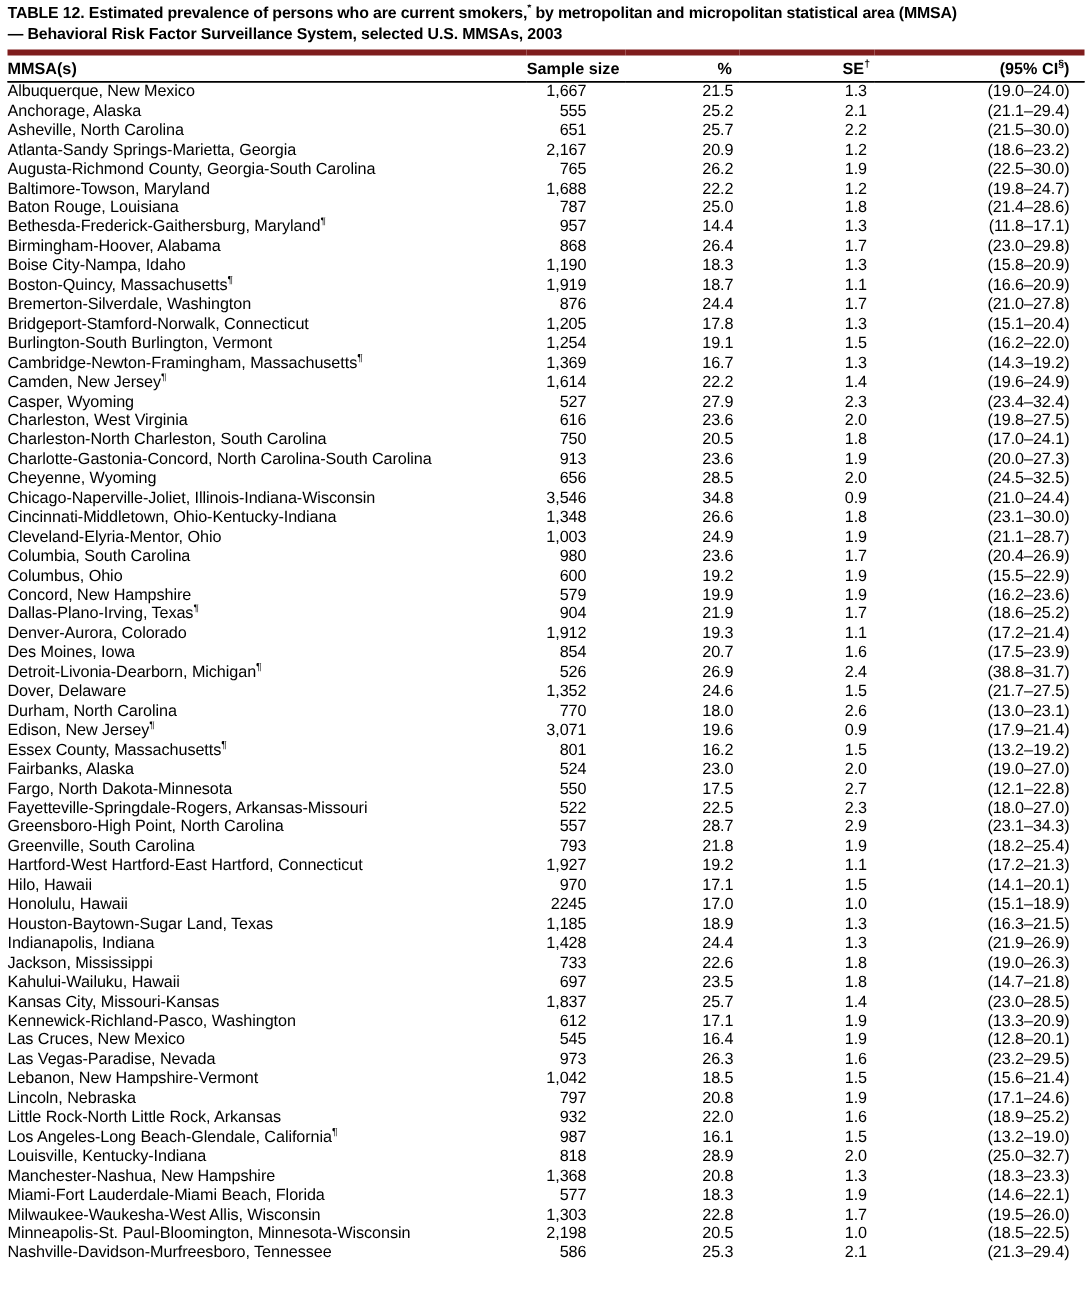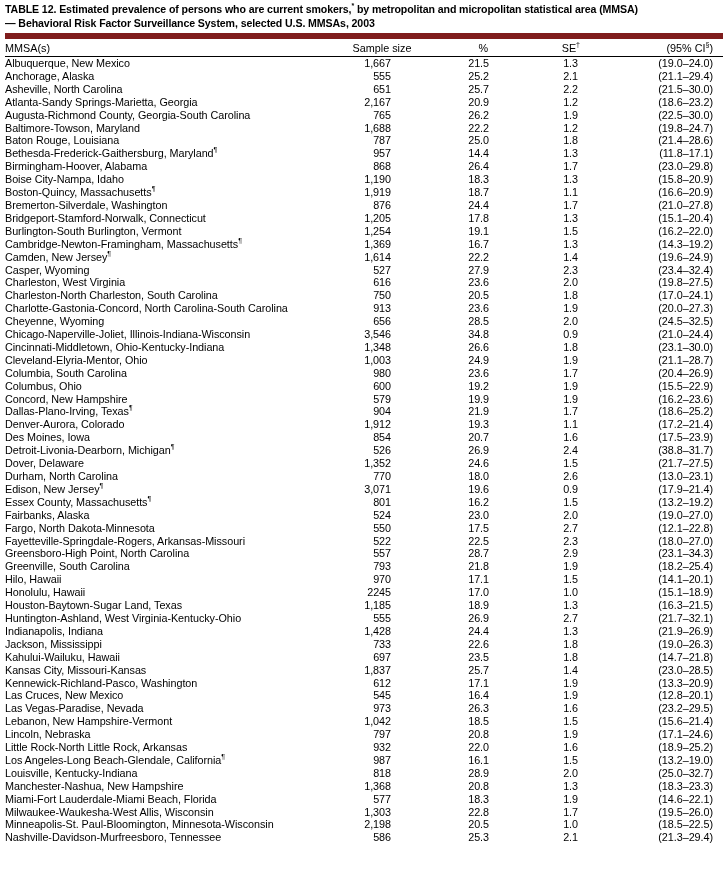--- a/index.html
+++ b/index.html
@@ -19,27 +19,27 @@
   table {
     width: 718px; border-collapse: collapse; table-layout: fixed;
     margin-top: 3px;
   }
   col.c-mmsa   { width: 346px; }
   col.c-sample { width: 66px; }
   col.c-pct    { width: 76px; }
   col.c-se     { width: 90px; }
   col.c-ci     { width: 140px; }
   thead th {
-    border-top: 6px solid #7f1d1d; border-bottom: 1px solid #000;
-    font-size: 10.8px; font-weight: normal; padding: 3px 0 2px 0;
+    border-top: 4px solid #7f1d1d; border-bottom: 1px solid #000;
+    font-size: 10.8px; font-weight: bold; padding: 3px 0 2px 0;
     vertical-align: bottom; white-space: nowrap;
   }
   .c-left  { text-align: left; }
   .c-right { text-align: right; }
-  thead th.th-sample { padding-right: 4px; text-align: center; }
+  thead th.th-sample { padding-right: 4px; }
   thead th.th-pct    { padding-right: 5px; }
   thead th.th-se     { padding-right: 3px; }
   thead th.th-ci     { padding-right: 10px; }
   tbody td {
     font-size: 10.8px; line-height: 12.9px; height: 12.9px;
     padding: 0; white-space: nowrap; overflow: hidden;
     letter-spacing: -0.05px;
   }
   tbody td.td-sample { padding-right: 26px; }
   tbody td.td-pct    { padding-right: 4px; }
@@ -348,46 +348,46 @@
           <td class="c-right td-ci">(23.1–34.3)</td>
         </tr>
         <tr>
           <td class="c-left">Greenville, South Carolina</td>
           <td class="c-right td-sample">793</td>
           <td class="c-right td-pct">21.8</td>
           <td class="c-right td-se">1.9</td>
           <td class="c-right td-ci">(18.2–25.4)</td>
         </tr>
         <tr>
+          <td class="c-left">Hartford-West Hartford-East Hartford, Connecticut</td>
+          <td class="c-right td-sample">1,927</td>
+          <td class="c-right td-pct">19.2</td>
+          <td class="c-right td-se">1.1</td>
+          <td class="c-right td-ci">(17.2–21.3)</td>
+        </tr>
+        <tr>
           <td class="c-left">Hilo, Hawaii</td>
           <td class="c-right td-sample">970</td>
           <td class="c-right td-pct">17.1</td>
           <td class="c-right td-se">1.5</td>
           <td class="c-right td-ci">(14.1–20.1)</td>
         </tr>
         <tr>
           <td class="c-left">Honolulu, Hawaii</td>
           <td class="c-right td-sample">2245</td>
           <td class="c-right td-pct">17.0</td>
           <td class="c-right td-se">1.0</td>
           <td class="c-right td-ci">(15.1–18.9)</td>
         </tr>
         <tr>
           <td class="c-left">Houston-Baytown-Sugar Land, Texas</td>
           <td class="c-right td-sample">1,185</td>
           <td class="c-right td-pct">18.9</td>
           <td class="c-right td-se">1.3</td>
           <td class="c-right td-ci">(16.3–21.5)</td>
-        </tr>
-        <tr>
-          <td class="c-left">Huntington-Ashland, West Virginia-Kentucky-Ohio</td>
-          <td class="c-right td-sample">555</td>
-          <td class="c-right td-pct">26.9</td>
-          <td class="c-right td-se">2.7</td>
-          <td class="c-right td-ci">(21.7–32.1)</td>
         </tr>
         <tr>
           <td class="c-left">Indianapolis, Indiana</td>
           <td class="c-right td-sample">1,428</td>
           <td class="c-right td-pct">24.4</td>
           <td class="c-right td-se">1.3</td>
           <td class="c-right td-ci">(21.9–26.9)</td>
         </tr>
         <tr>
           <td class="c-left">Jackson, Mississippi</td>

